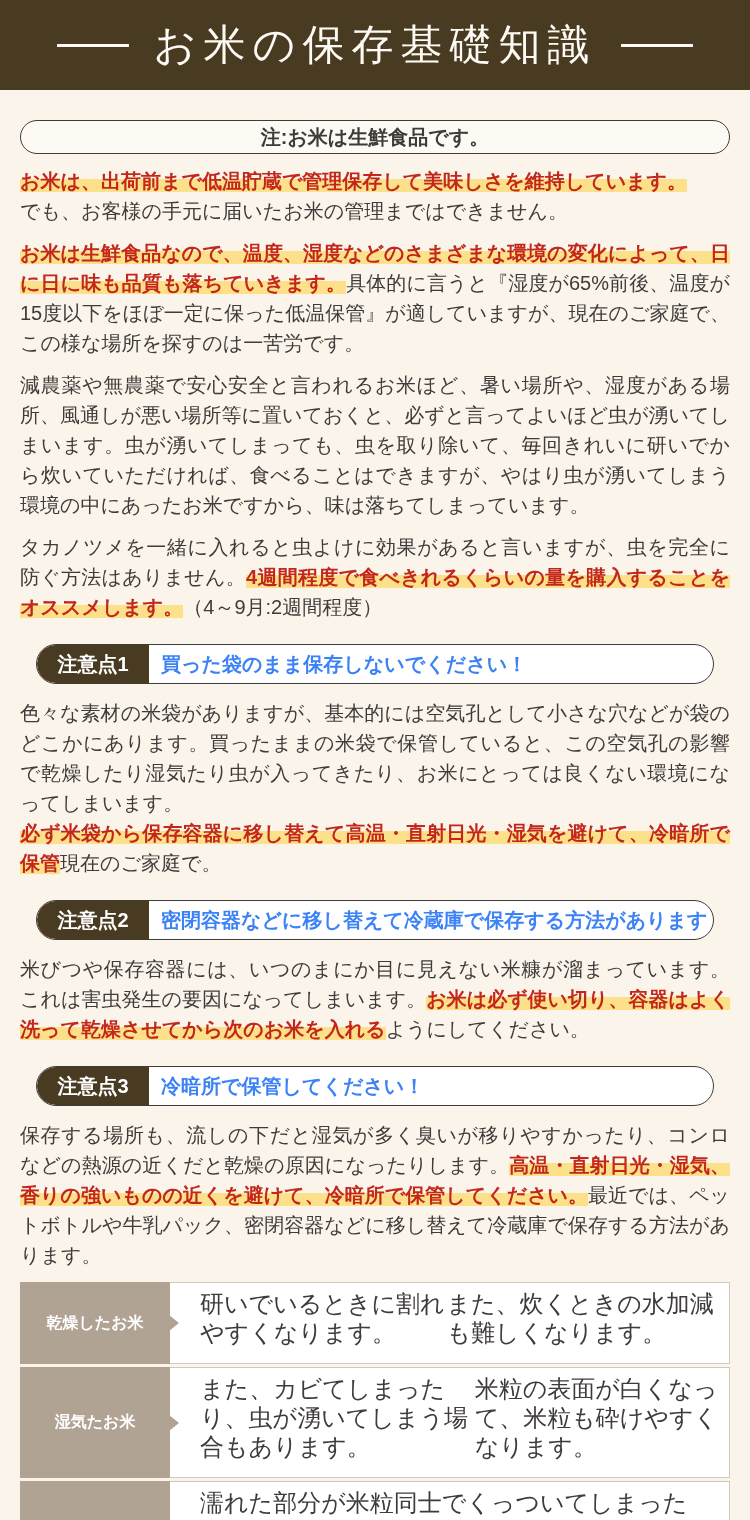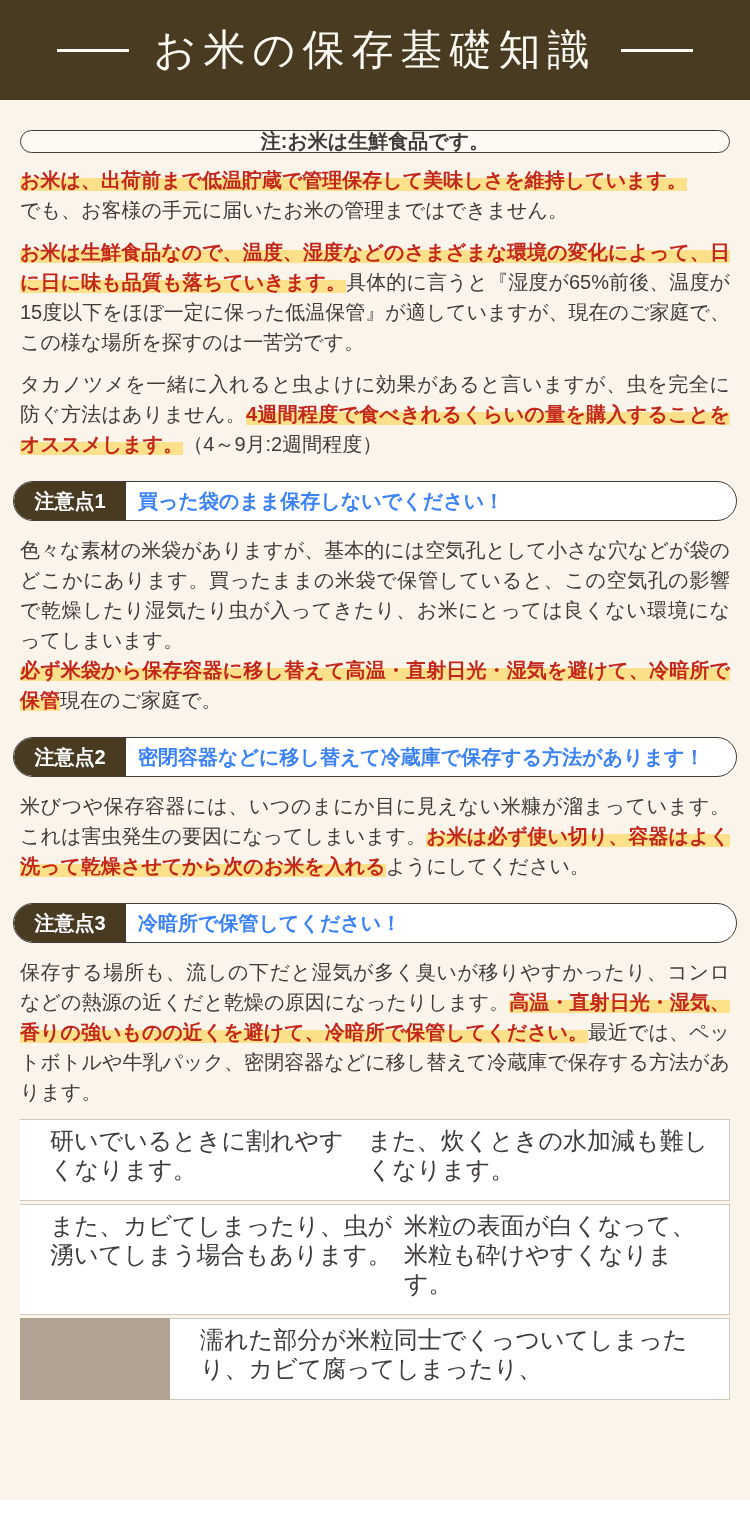--- a/index.html
+++ b/index.html
@@ -11,21 +11,21 @@
   }
   .page {
     width: 750px;
     min-height: 1500px;
     background: #faf4ea;
     overflow: hidden;
   }
 
   
   .banner {
-    height: 100px;
+    height: 90px;
     background: #493a22;
     display: flex;
     align-items: center;
     justify-content: center;
     gap: 25px;
   }
   .banner .rule {
     width: 72px;
     height: 3px;
     background: #fdfaf3;
@@ -35,21 +35,21 @@
     font-size: 42px;
     font-weight: 500;
     color: #fdfaf3;
     letter-spacing: 7px;
     white-space: nowrap;
   }
 
   
   .note-box {
     margin: 30px 20px 0;
-    height: 23px;
+    height: 34px;
     border: 1.5px solid #3f3b3a;
     border-radius: 18px;
     background: #fdfaf3;
     display: flex;
     align-items: center;
     justify-content: center;
     font-size: 20px;
     font-weight: 700;
   }
 
@@ -64,21 +64,21 @@
   .section-body { margin-top: 14px; }
   .para .normal { color: #3f3b3a; }
   .para .em {
     color: #c3271b;
     font-weight: 700;
     background: linear-gradient(transparent 42%, #fce18a 42%);
   }
 
   
   .caution {
-    margin: 22px 13px 0;
+    margin: 22px 36px 0;
     height: 40px;
     background: #ffffff;
     border: 1.5px solid #3f3b3a;
     border-radius: 20px;
     display: flex;
     align-items: stretch;
     overflow: hidden;
   }
   .caution-label {
     flex: 0 0 112px;
@@ -157,20 +157,21 @@
     <h1>お米の保存基礎知識</h1>
     <span class="rule"></span>
   </header>
 
   <div class="note-box">
     <span>注:お米は生鮮食品です。</span>
   </div>
 
   <p class="para"><span class="em">お米は、出荷前まで低温貯蔵で管理保存して美味しさを維持しています。</span><br><span class="normal">でも、お客様の手元に届いたお米の管理まではできません。</span></p>
   <p class="para"><span class="em">お米は生鮮食品なので、温度、湿度などのさまざまな環境の変化によって、日に日に味も品質も落ちていきます。</span><span class="normal">具体的に言うと『湿度が65%前後、温度が15度以下をほぼ一定に保った低温保管』が適していますが、現在のご家庭で、この様な場所を探すのは一苦労です。</span></p>
+  <p class="para"><span class="normal">減農薬や無農薬で安心安全と言われるお米ほど、暑い場所や、湿度がある場所、風通しが悪い場所等に置いておくと、必ずと言ってよいほど虫が湧いてしまいます。虫が湧いてしまっても、虫を取り除いて、毎回きれいに研いでから炊いていただければ、食べることはできますが、やはり虫が湧いてしまう環境の中にあったお米ですから、味は落ちてしまっています。</span></p>
   <p class="para"><span class="normal">タカノツメを一緒に入れると虫よけに効果があると言いますが、虫を完全に防ぐ方法はありません。</span><span class="em">4週間程度で食べきれるくらいの量を購入することをオススメします。</span><span class="normal">（4～9月:2週間程度）</span></p>
 
   <div class="caution">
     <div class="caution-label">注意点1</div>
     <div class="caution-title">買った袋のまま保存しないでください！</div>
   </div>
   <p class="para section-body"><span class="normal">色々な素材の米袋がありますが、基本的には空気孔として小さな穴などが袋のどこかにあります。買ったままの米袋で保管していると、この空気孔の影響で乾燥したり湿気たり虫が入ってきたり、お米にとっては良くない環境になってしまいます。</span><br><span class="em">必ず米袋から保存容器に移し替えて高温・直射日光・湿気を避けて、冷暗所で保管</span><span class="normal">現在のご家庭で。</span></p>
 
   <div class="caution">
     <div class="caution-label">注意点2</div>
@@ -180,27 +181,35 @@
 
   <div class="caution">
     <div class="caution-label">注意点3</div>
     <div class="caution-title">冷暗所で保管してください！</div>
   </div>
   <p class="para section-body"><span class="normal">保存する場所も、流しの下だと湿気が多く臭いが移りやすかったり、コンロなどの熱源の近くだと乾燥の原因になったりします。</span><span class="em">高温・直射日光・湿気、香りの強いものの近くを避けて、冷暗所で保管してください。</span><span class="normal">最近では、ペットボトルや牛乳パック、密閉容器などに移し替えて冷蔵庫で保存する方法があります。</span></p>
 
   <div class="rice-table">
 
     <div class="rice-row">
+      <div class="row-label">
+        <span>乾燥したお米</span>
+        <span class="arrow"></span>
+      </div>
       <div class="row-content">
         <span>研いでいるときに割れやすくなります。</span>
         <span>また、炊くときの水加減も難しくなります。</span>
       </div>
     </div>
 
     <div class="rice-row">
+      <div class="row-label">
+        <span>湿気たお米</span>
+        <span class="arrow"></span>
+      </div>
       <div class="row-content">
         <span>また、カビてしまったり、虫が湧いてしまう場合もあります。</span>
         <span>米粒の表面が白くなって、米粒も砕けやすくなります。</span>
       </div>
     </div>
 
     <div class="rice-row">
       <div class="row-label">
         
         

